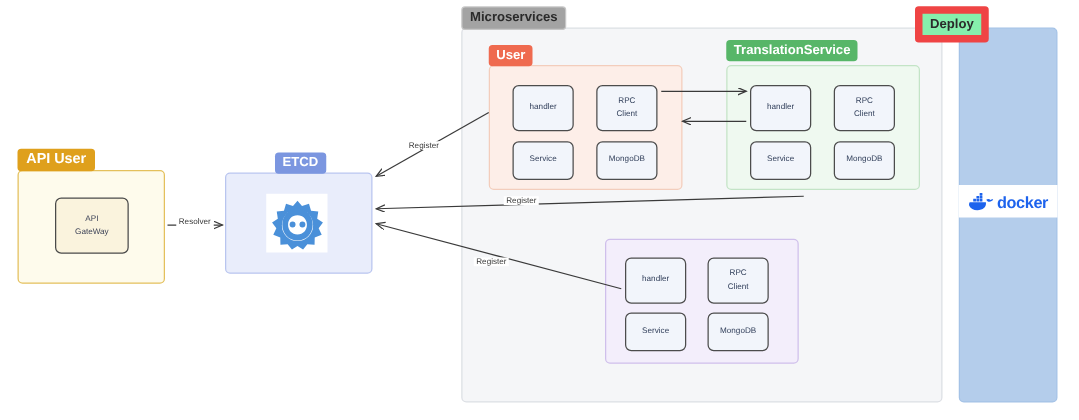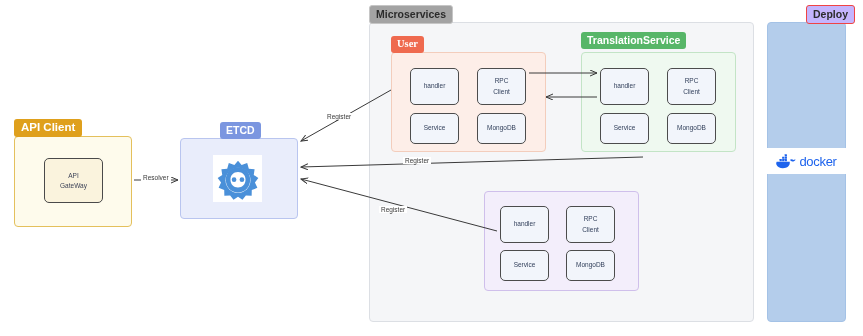--- a/index.html
+++ b/index.html
@@ -105,21 +105,20 @@
     background: #f5f6f8;
     border: 1px solid #dcdfe4;
   }
   
   #user-label {
     left: 391px; top: 36px;
     padding: 3px 6px;
     background: #ef6a4f;
     color: #ffffff;
     font-size: 10.5px;
-    font-family: Liberation Serif, serif;
   }
   #user-box {
     left: 391px; top: 52px;
     width: 155px; height: 100px;
     background: #fdeee8;
     border: 1px solid #f3cdbc;
   }
   
   #translation-label {
     left: 581px; top: 32px;
@@ -143,25 +142,25 @@
     font-size: 10.5px;
   }
   #proofreading-box {
     left: 484px; top: 191px;
     width: 155px; height: 100px;
     background: #f3eefb;
     border: 1px solid #cfbfeb;
   }
   
   #deploy-label {
-    left: 806px; top: 5px;
-    padding: 3px 6px;
-    background: #c4b5fd;
+    left: 732px; top: 5px;
+    padding: 3px 6px;
+    background: #86efac;
     color: #2b2b2b;
-    border: 1px solid #ef4444;
+    border: 6px solid #ef4444;
     font-size: 10.5px;
   }
   #deploy-box {
     left: 767px; top: 22px;
     width: 79px; height: 300px;
     background: #b4cdeb;
     border: 1px solid #a4c2e6;
   }
   #docker-logo {
     position: absolute;
@@ -169,21 +168,21 @@
     width: 79px; height: 26px;
     background: #ffffff;
     display: flex;
     align-items: center;
     justify-content: center;
     gap: 3px;
     z-index: 4;
   }
   #docker-logo .docker-word {
     font-size: 13px;
-    font-weight: normal;
+    font-weight: bold;
     color: #1d63ed;
     letter-spacing: -0.3px;
   }
   
   .node {
     position: absolute;
     box-sizing: border-box;
     background: #f2f5fb;
     border: 1.4px solid #4c4c4c;
     border-radius: 5px;
@@ -212,21 +211,21 @@
     padding: 0 2px;
     white-space: nowrap;
     z-index: 6;
   }
 </style>
 </head>
 <body>
 
 <div id="canvas">
 
-  <div class="grp-label" id="api-layer-label">API Client</div>
+  <div class="grp-label" id="api-layer-label">API User</div>
   <div class="grp-box" id="api-layer-box"></div>
   <div id="api-gateway-node" class="node-gateway">
     <span>
       <span>API</span><br>
       <span>GateWay</span>
     </span>
   </div>
 
   <div class="grp-label" id="etcd-label">ETCD</div>
   <div class="grp-box" id="etcd-box"></div>

